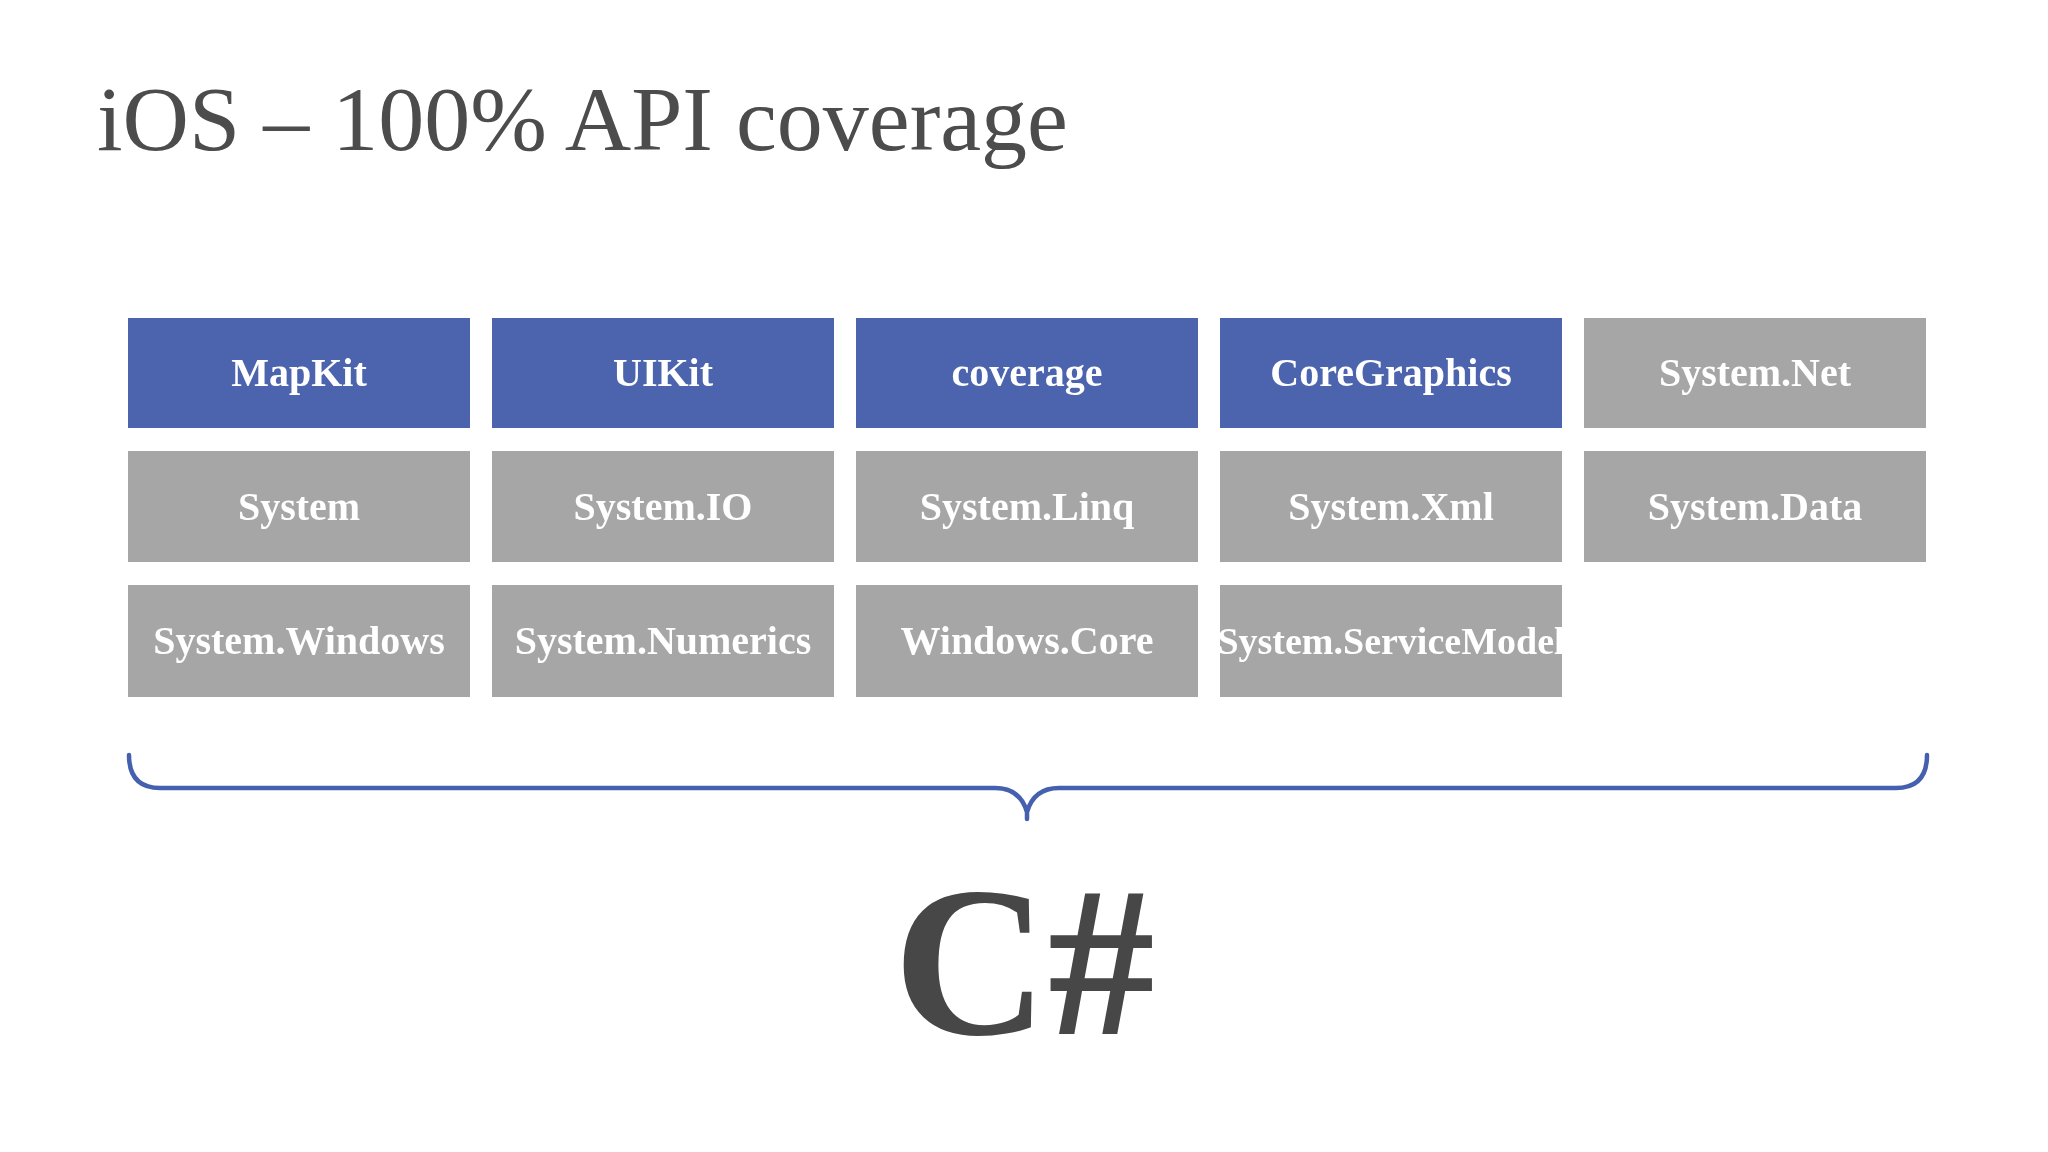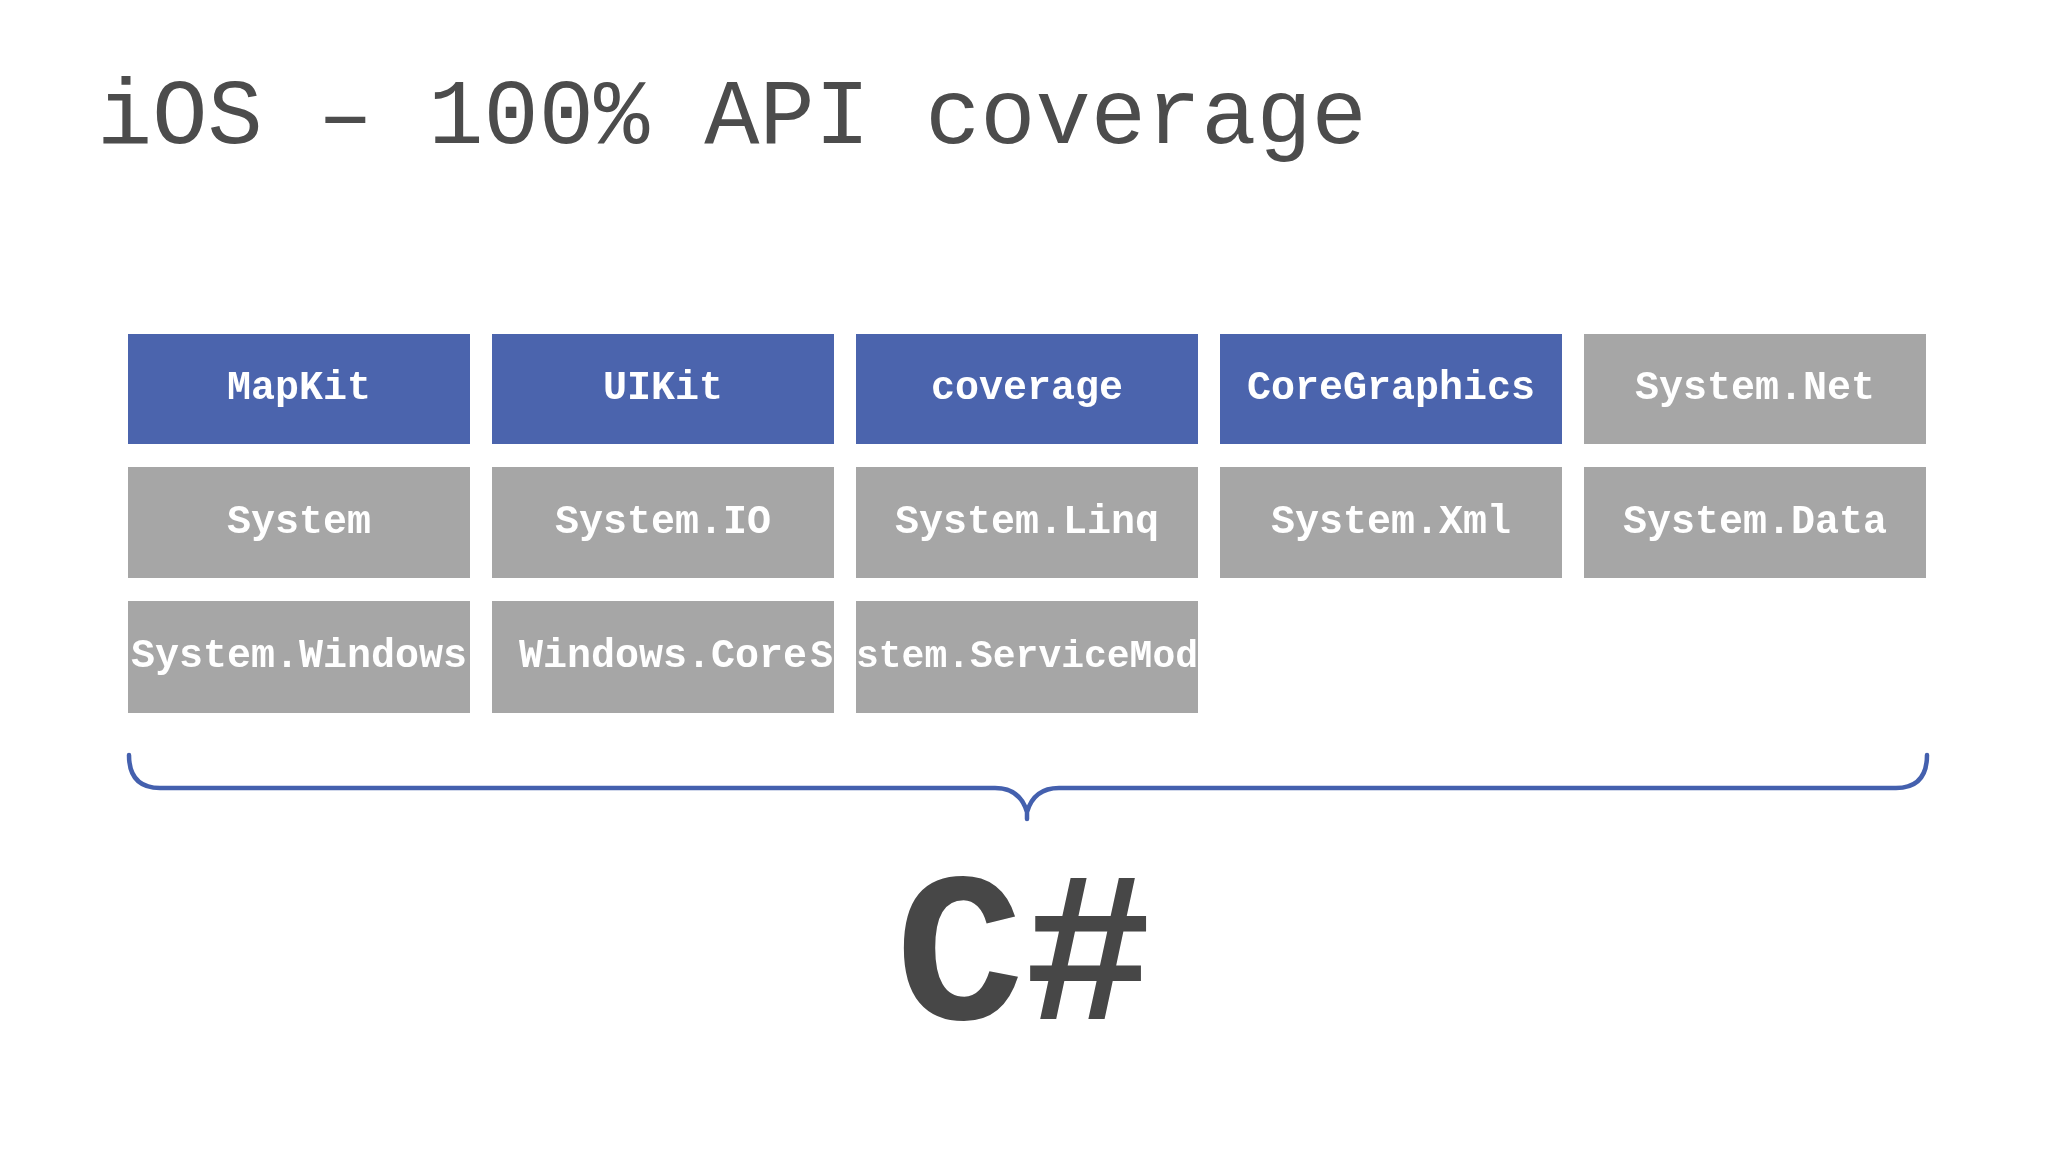--- a/index.html
+++ b/index.html
@@ -2,41 +2,41 @@
 <html><head>
 <meta charset="utf-8">
 <style>
   html, body { margin: 0; padding: 0; background: #ffffff; }
   #slide {
     position: relative;
     width: 2048px;
     height: 1152px;
     background: #ffffff;
     overflow: hidden;
-    font-family: Liberation Mono, monospace;
+    font-family: Liberation Serif, serif;
   }
 
   
   #slide-title {
     position: absolute;
     left: 97px;
     top: 64px;
     font-size: 92px;
     line-height: 1.2;
     font-weight: 400;
     letter-spacing: 0px;
     color: #4C4C4C;
     white-space: nowrap;
   }
 
   
   #api-grid {
     position: absolute;
     left: 128px;
-    top: 334px;
+    top: 318px;
     display: grid;
     grid-template-columns: repeat(5, 342px);
     grid-template-rows: 110px 111px 112px;
     column-gap: 22px;
     row-gap: 23px;
   }
   .box {
     display: flex;
     align-items: center;
     justify-content: center;
@@ -87,20 +87,21 @@
     <div class="box api">CoreGraphics</div>
 
     <div class="box ns">System.Net</div>
     <div class="box ns">System</div>
     <div class="box ns">System.IO</div>
     <div class="box ns">System.Linq</div>
     <div class="box ns">System.Xml</div>
 
     <div class="box ns">System.Data</div>
     <div class="box ns">System.Windows</div>
+    <div class="box ns">System.Numerics</div>
     <div class="box ns">Windows.Core</div>
     <div class="box ns small-text">System.ServiceModel</div>
   </div>
 
   <svg id="brace" viewBox="0 0 1804 70" preserveAspectRatio="none" aria-hidden="true">
     <path d="M 3 3 Q 3 36 34 36 H 869 Q 894 36 901 60 V 67 V 60 Q 908 36 933 36 H 1770 Q 1801 36 1801 3" fill="none" stroke="#4460AE" stroke-width="4.5" stroke-linecap="round" stroke-linejoin="round"></path>
   </svg>
 
   <div id="csharp-label">C#</div>
 

